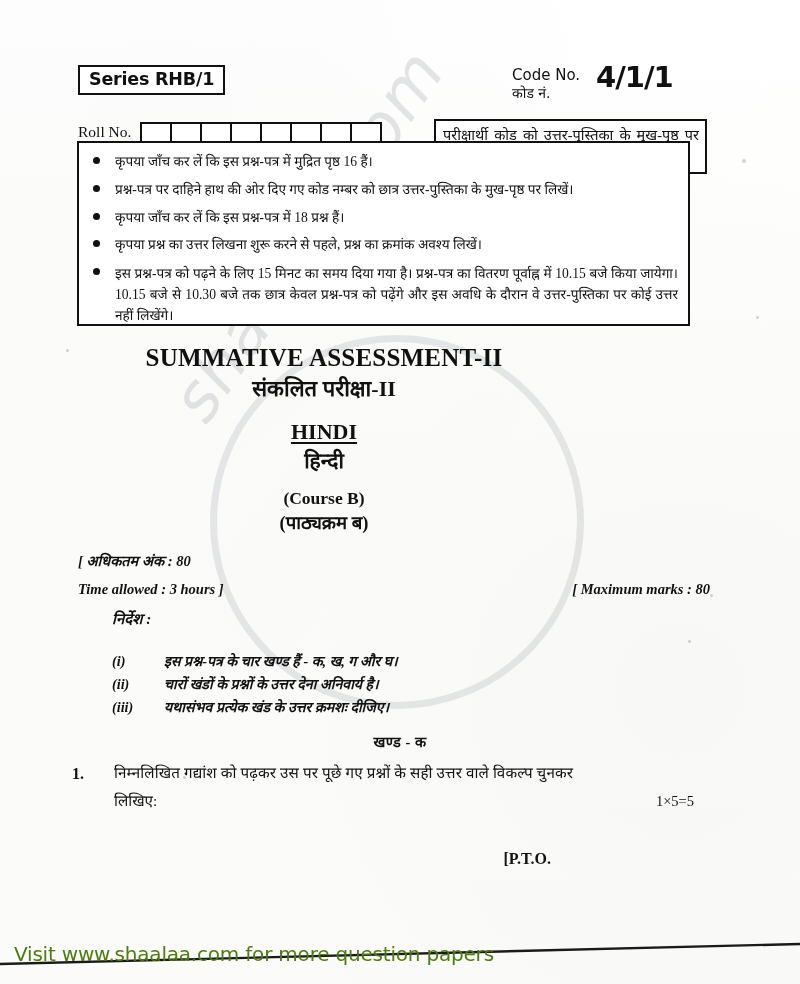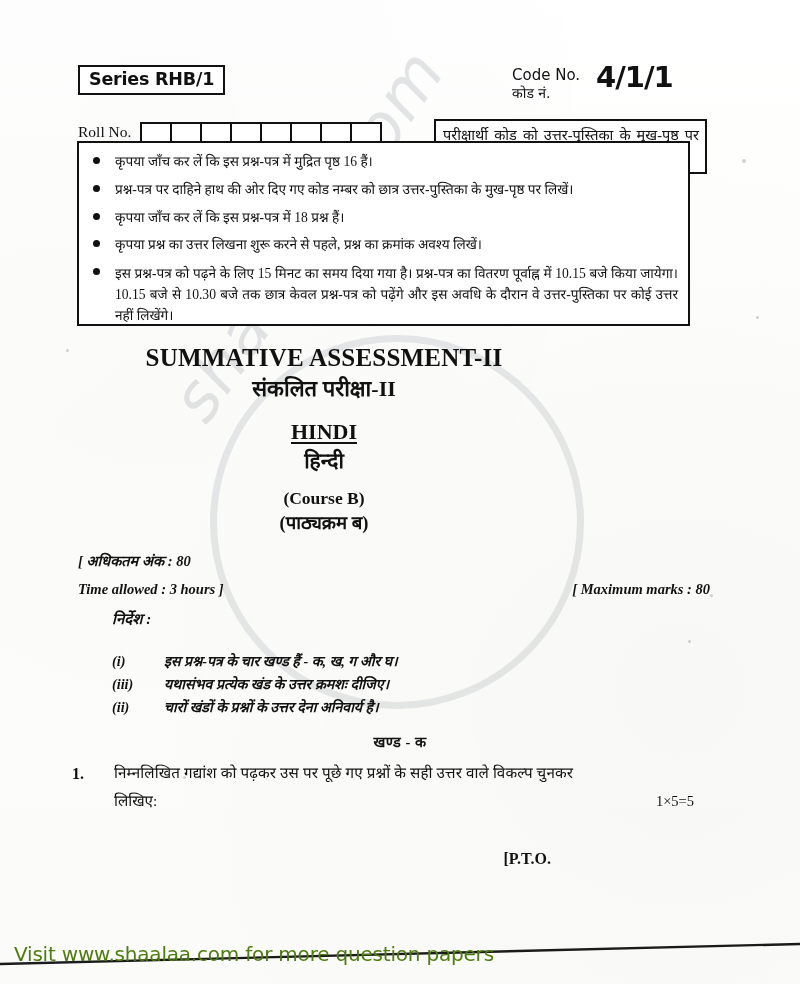--- a/index.html
+++ b/index.html
@@ -487,26 +487,26 @@
     </div>
   </div>
 
   <div id="nirdesh" class="layer">
     <div class="heading">निर्देश :</div>
     <div class="item">
       <span class="num">(i)</span>
       <span>इस प्रश्न-पत्र के चार खण्ड हैं - क, ख, ग और घ।</span>
     </div>
     <div class="item">
+      <span class="num">(ii)</span>
+      <span>चारों खंडों के प्रश्नों के उत्तर देना अनिवार्य है।</span>
+    </div>
+    <div class="item">
       <span class="num">(iii)</span>
       <span>यथासंभव प्रत्येक खंड के उत्तर क्रमशः दीजिए।</span>
-    </div>
-    <div class="item">
-      <span class="num">(ii)</span>
-      <span>चारों खंडों के प्रश्नों के उत्तर देना अनिवार्य है।</span>
     </div>
   </div>
 
   <div id="section-head" class="layer">खण्ड - क</div>
 
   <div id="q1" class="layer">
     <div class="qnum">1.</div>
     <div class="qbody">
       <div class="qline1">निम्नलिखित गद्यांश को पढ़कर उस पर पूछे गए प्रश्नों के सही उत्तर वाले विकल्प चुनकर</div>
       <div class="qline2row">

